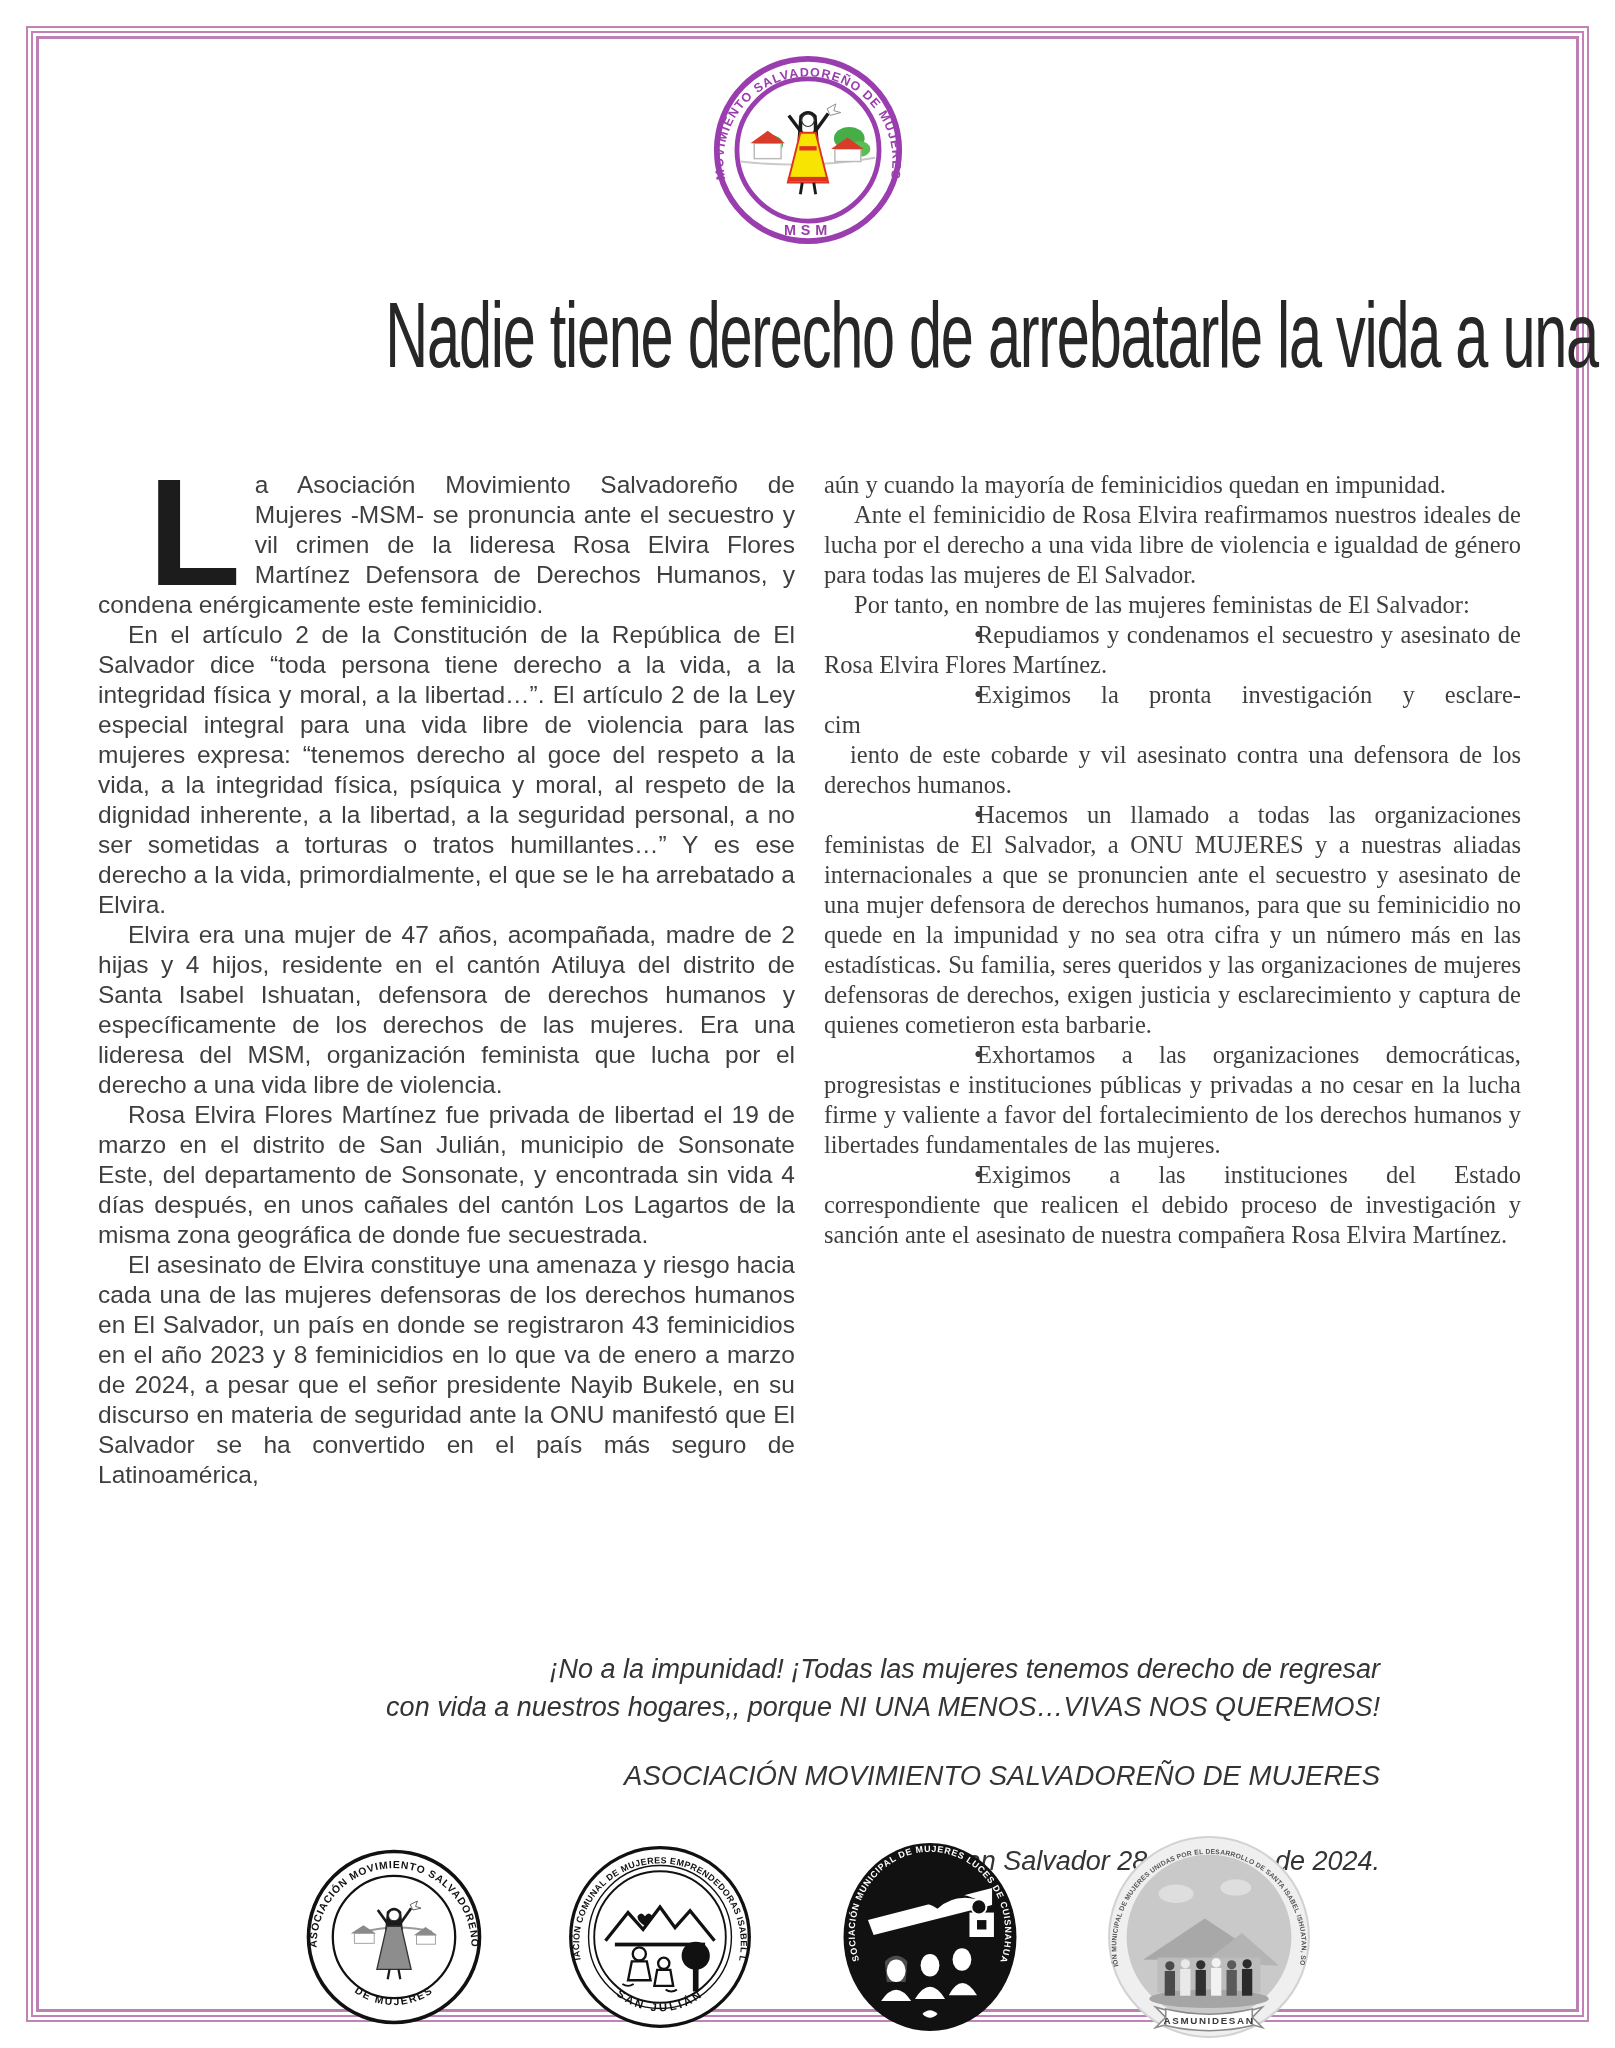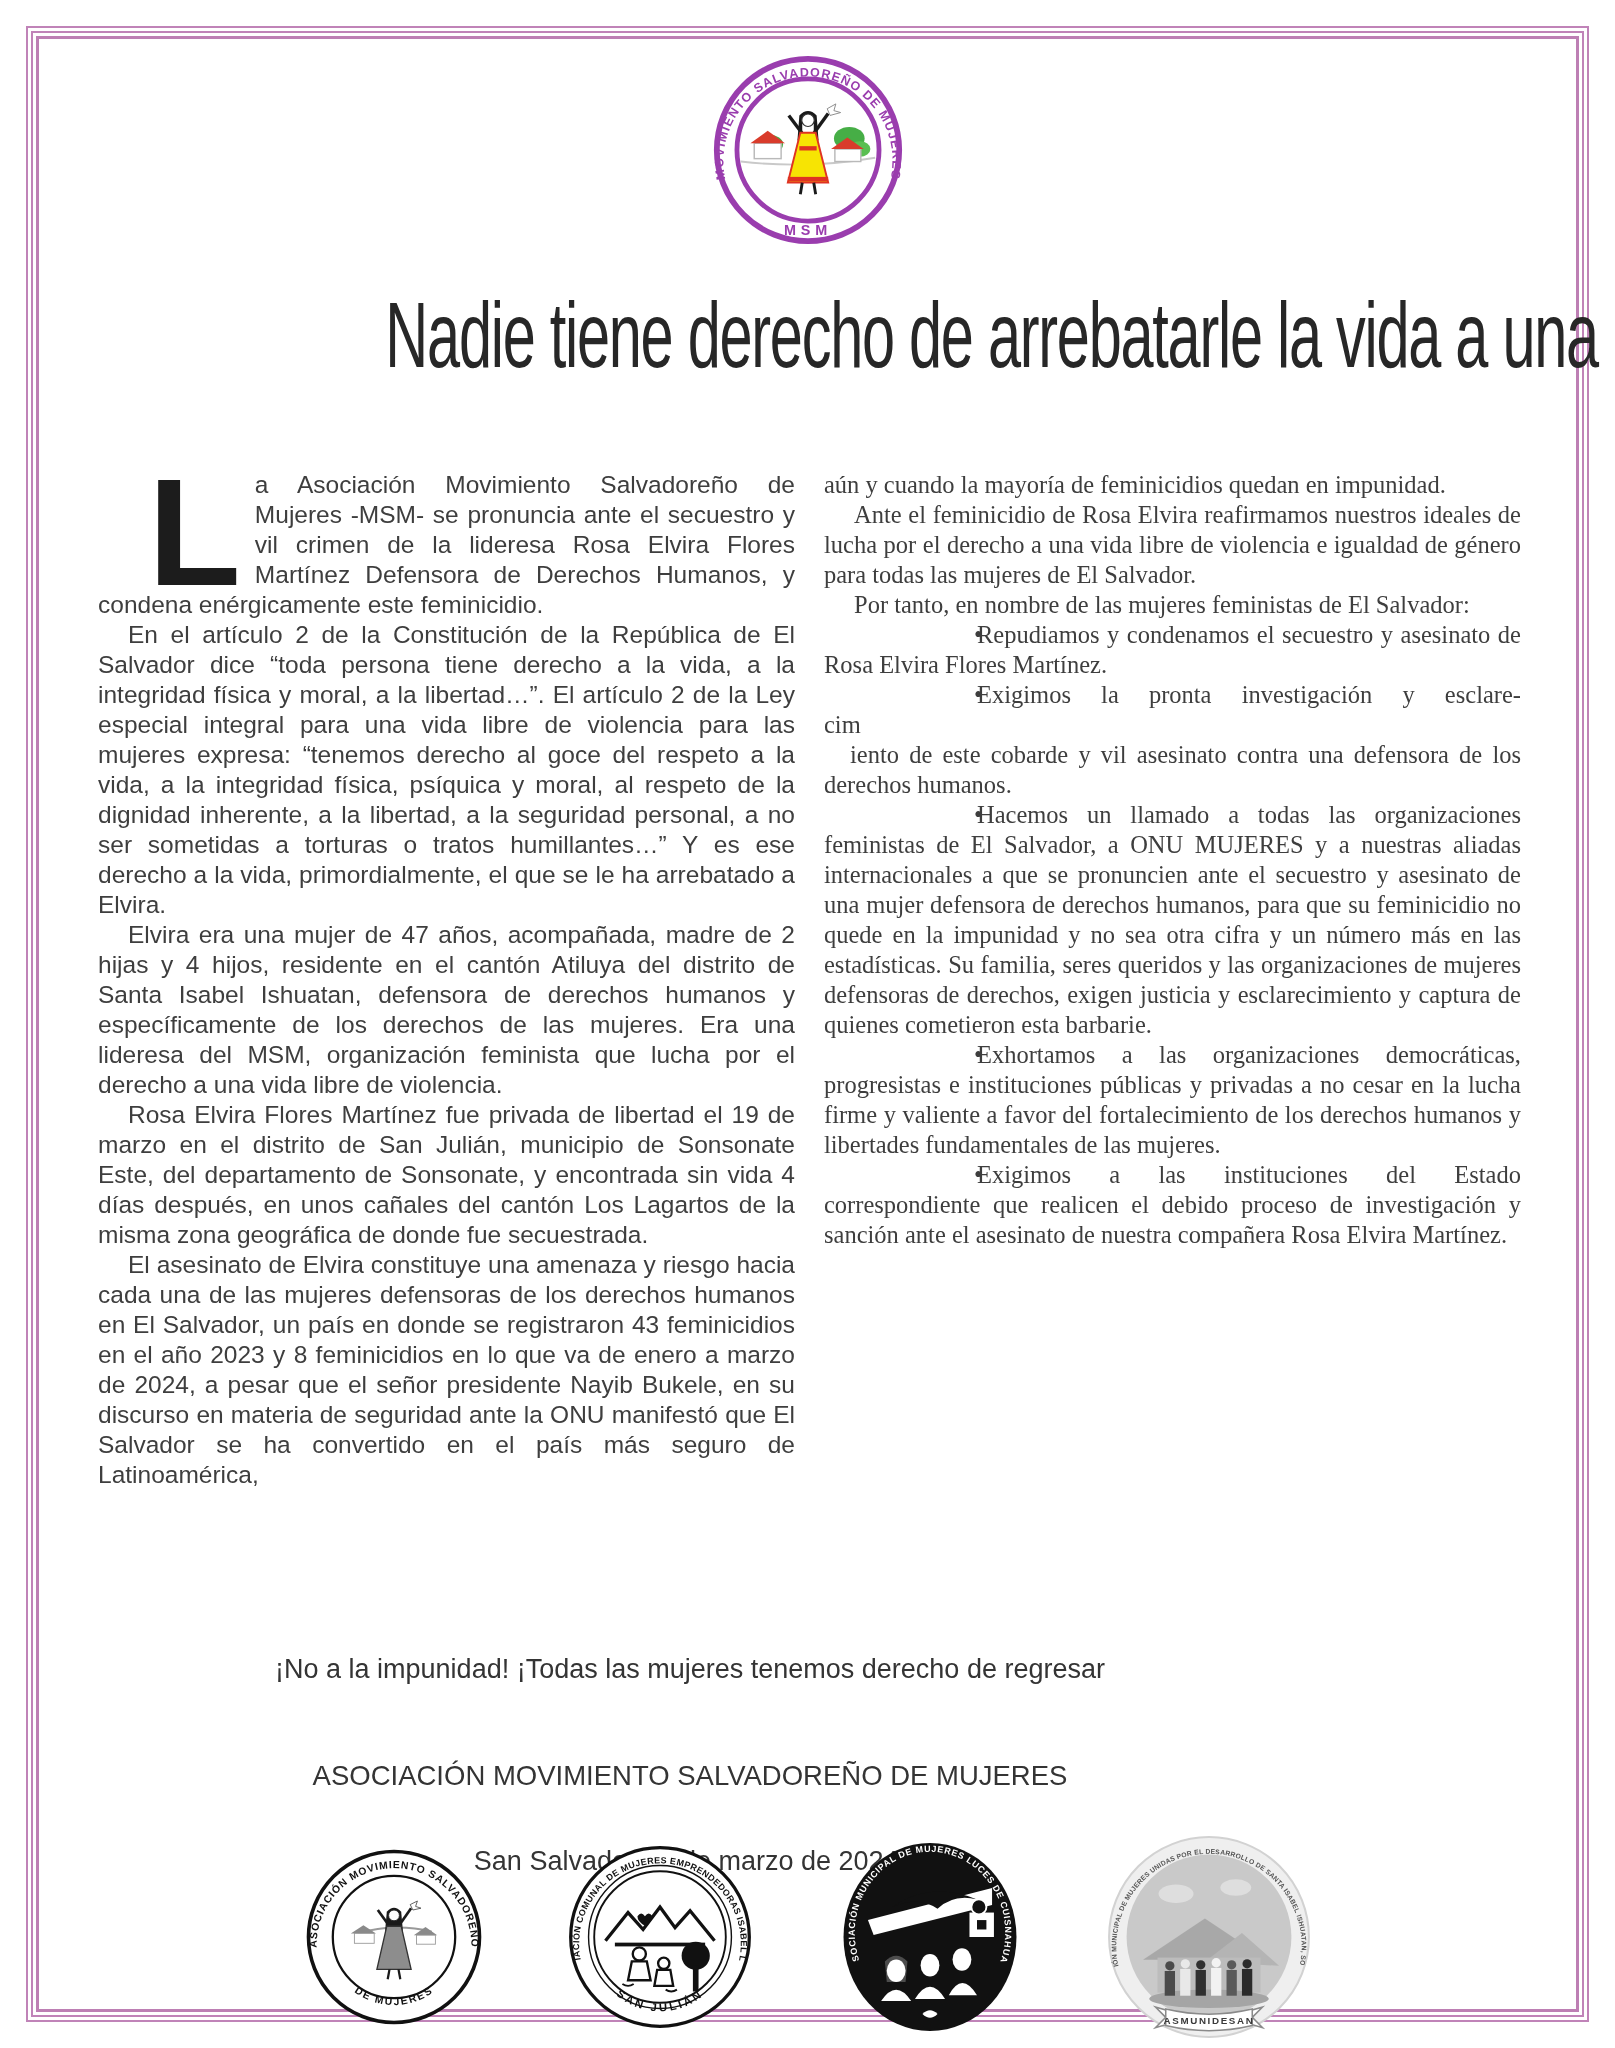--- a/index.html
+++ b/index.html
@@ -37,21 +37,21 @@
     float:left;font-weight:bold;color:#1c1c1c;
     font-size:152px;line-height:112px;margin:6px 14px 0 50px;
   }
   .bul{text-indent:75px;margin-top:30px;}
   .dot{display:inline-block;width:78px;}
   .jl{text-align-last:justify;}
   .nm{margin:0;}
   .hang{text-indent:26px;}
 
   
-  .slogan,.orgname,.dateline{position:absolute;left:0;width:1380px;text-align:center;color:#343434;}
+  .slogan,.orgname,.dateline{position:absolute;left:0;width:1380px;text-align:right;color:#343434;font-style:italic;}
   .slogan{top:1650px;font-size:27px;line-height:38px;}
   .orgname{top:1740px;font-size:27.5px;margin-top:20px;}
   .dateline{top:1798px;font-size:27px;margin-top:48px;}
 
   
   .seals{position:absolute;top:1834px;left:0;width:1615px;display:flex;
          justify-content:center;align-items:center;gap:82px;z-index:3;}
   .seal{flex:0 0 auto;}
   svg text{font-family:"Liberation Sans", sans-serif;}
 </style>
@@ -123,20 +123,21 @@
   <p class="nm">cim</p>
   <p class="nm hang">iento de este cobarde y vil asesinato contra una defensora de los derechos humanos.</p>
 
   <p class="bul"><span class="dot">•</span><span>Hacemos un llamado a todas las organizaciones feministas de El Salvador, a ONU MUJERES y a nuestras aliadas internacionales a que se pronuncien ante el secuestro y asesinato de una mujer defensora de derechos humanos, para que su feminicidio no quede en la impunidad y no sea otra cifra y un número más en las estadísticas. Su familia, seres queridos y las organizaciones de mujeres defensoras de derechos, exigen justicia y esclarecimiento y captura de quienes cometieron esta barbarie.</span></p>
   <p class="bul"><span class="dot">•</span><span>Exhortamos a las organizaciones democráticas, progresistas e instituciones públicas y privadas a no cesar en la lucha firme y valiente a favor del fortalecimiento de los derechos humanos y libertades fundamentales de las mujeres.</span></p>
   <p class="bul"><span class="dot">•</span><span>Exigimos a las instituciones del Estado correspondiente que realicen el debido proceso de investigación y sanción ante el asesinato de nuestra compañera Rosa Elvira Martínez.</span></p>
 </div>
 
 <div class="slogan">
   <div>¡No a la impunidad! ¡Todas las mujeres tenemos derecho de regresar</div>
+  <div>con vida a nuestros hogares,, porque NI UNA MENOS…VIVAS NOS QUEREMOS!</div>
 </div>
 <div class="orgname">ASOCIACIÓN MOVIMIENTO SALVADOREÑO DE MUJERES</div>
 <div class="dateline">San Salvador 28 de marzo de 2024.</div>
 
 <div class="seals">
 
   <svg class="seal" width="180" height="180" viewBox="0 0 200 200">
     <circle cx="100" cy="100" r="95" fill="#ffffff" stroke="#111111" stroke-width="4"></circle>
     <circle cx="100" cy="100" r="68" fill="#ffffff" stroke="#111111" stroke-width="2.5"></circle>
     <defs>

